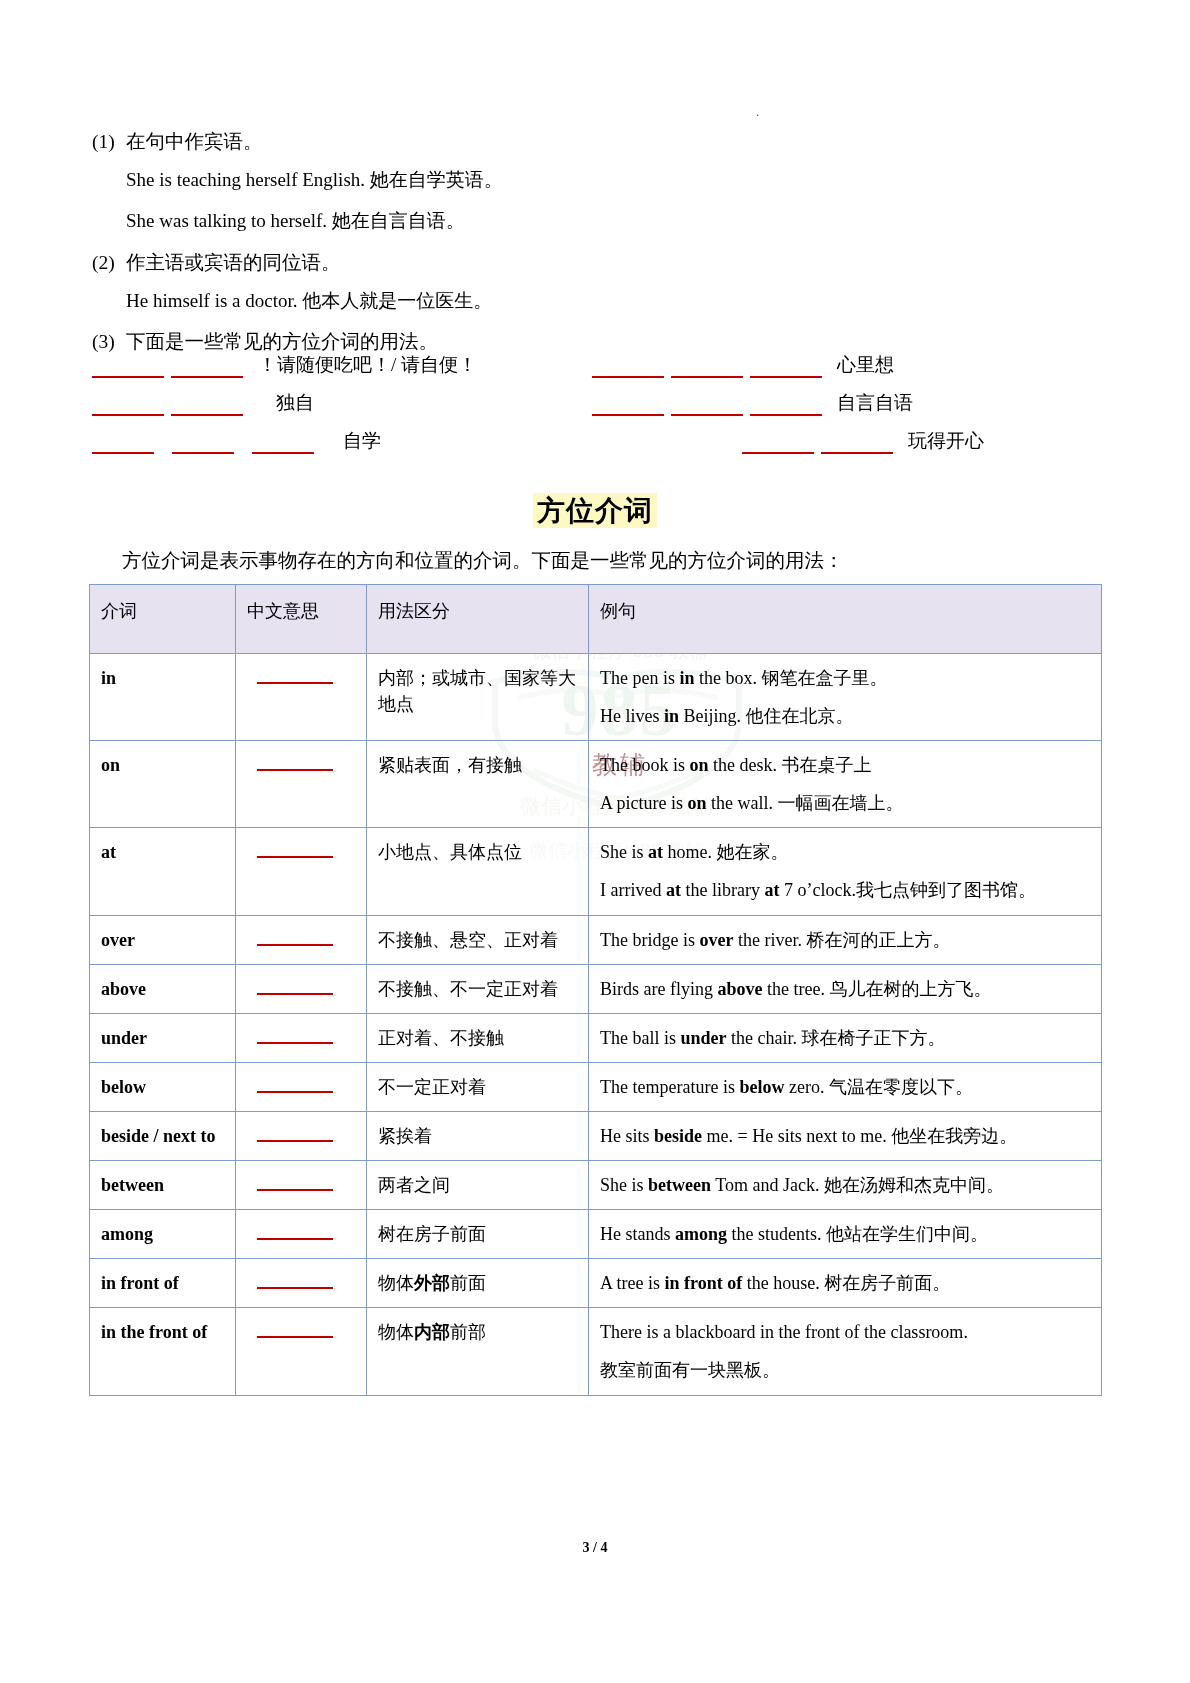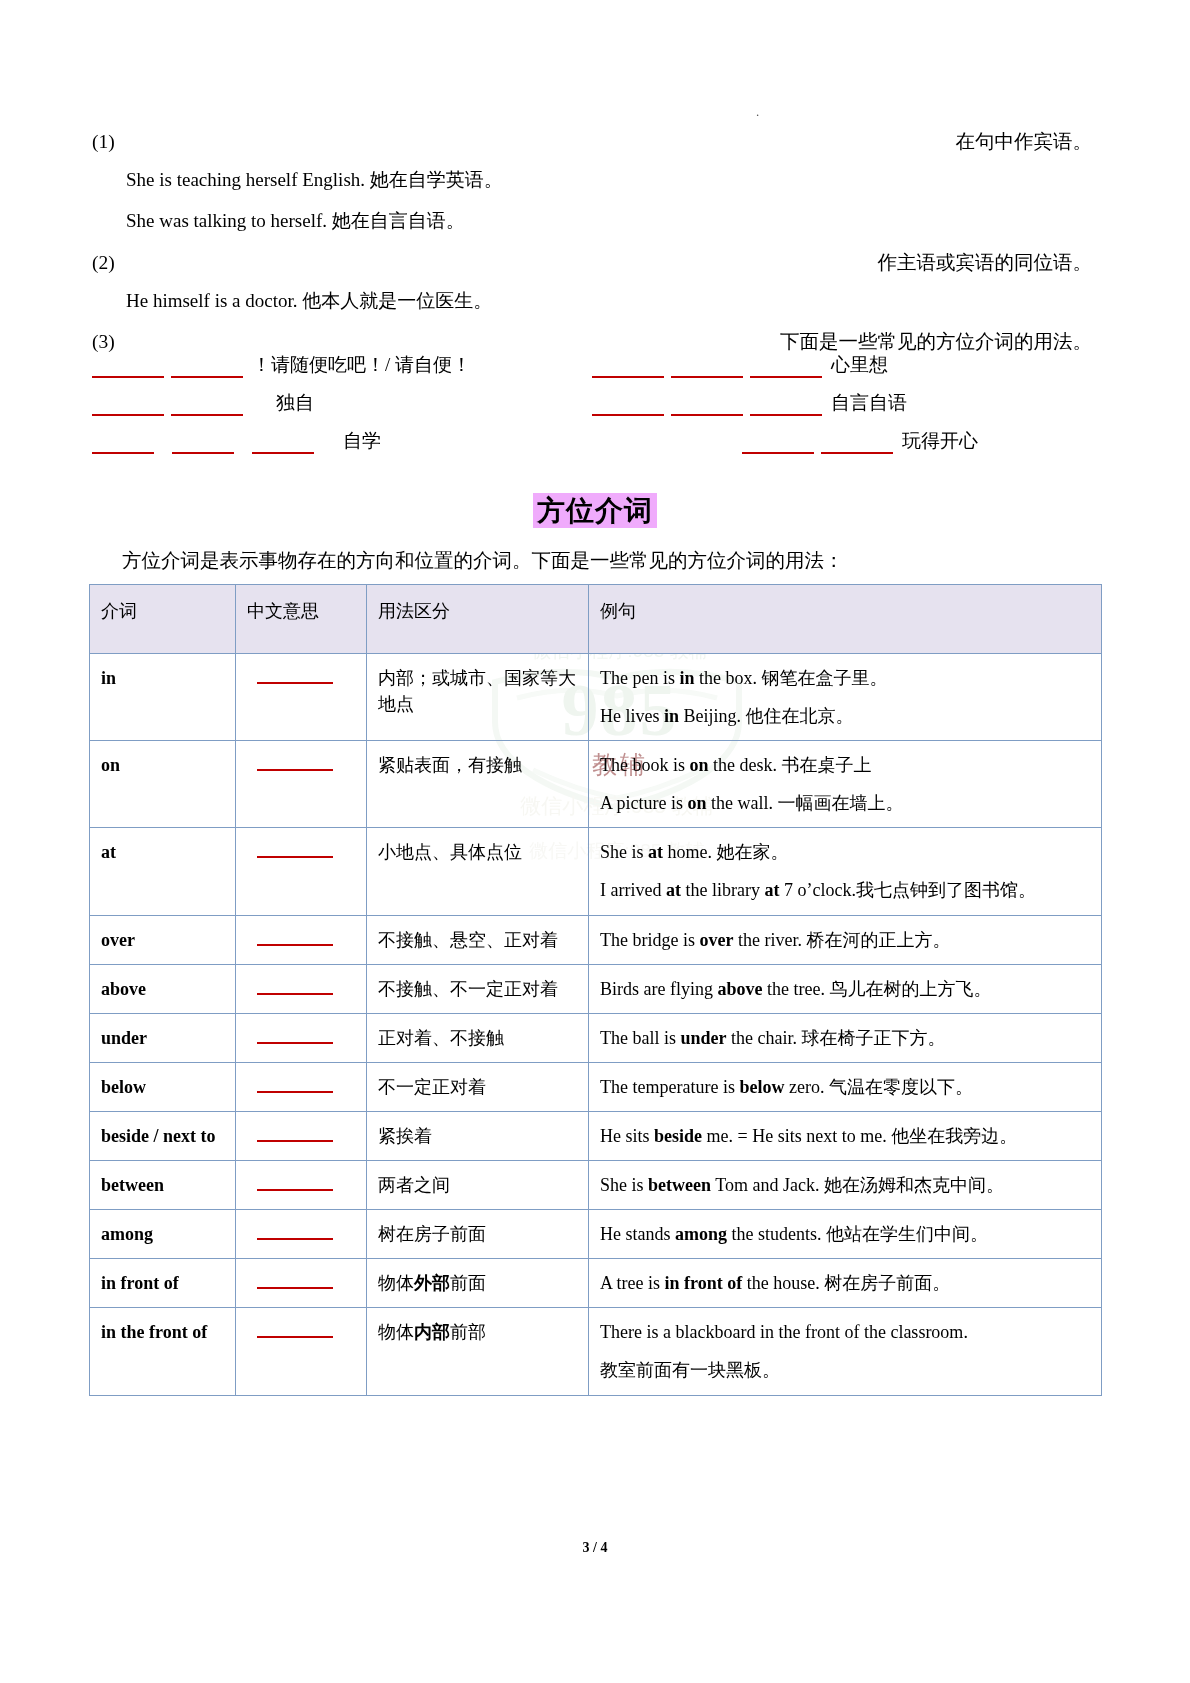--- a/index.html
+++ b/index.html
@@ -110,21 +110,21 @@
   
   .sec-list { position: absolute; left: 92px; top: 130px; width: 1000px; }
   .li-row {
     display: flex;
     align-items: baseline;
     font-size: 19.5px;
     line-height: 1.28;
     margin-bottom: 13px;
   }
   .li-num { width: 34px; flex: 0 0 34px; }
-  .li-txt { flex: 1; text-align: right; }
+  .li-txt { flex: 1; }
 
   .ex-line {
     font-size: 19px;
     line-height: 1.28;
     margin: 0 0 17px 34px;
   }
 
   
   .blanks {
     position: absolute;
@@ -142,32 +142,32 @@
 
   .blank {
     display: inline-block;
     border-bottom: 2.2px solid #c00000;
     height: 20px;
     margin-right: 7px;
     vertical-align: bottom;
   }
   .bw-sm  { width: 62px; }
   .bw-md  { width: 72px; }
-  .blank-label { margin-left: 2px; white-space: nowrap; }
+  .blank-label { margin-left: 8px; white-space: nowrap; }
 
   
   .sec-title {
     position: absolute;
     left: 0;
     top: 492px;
     width: 1190px;
     text-align: center;
   }
   .sec-title span {
-    background: #f0abfc;
+    background: #fef9c3;
     font-size: 28px;
     font-weight: bold;
     font-family: "Liberation Sans", "DejaVu Sans", sans-serif;
     padding: 2px 4px;
     letter-spacing: 1px;
   }
 
   .intro {
     position: absolute;
     left: 92px;

